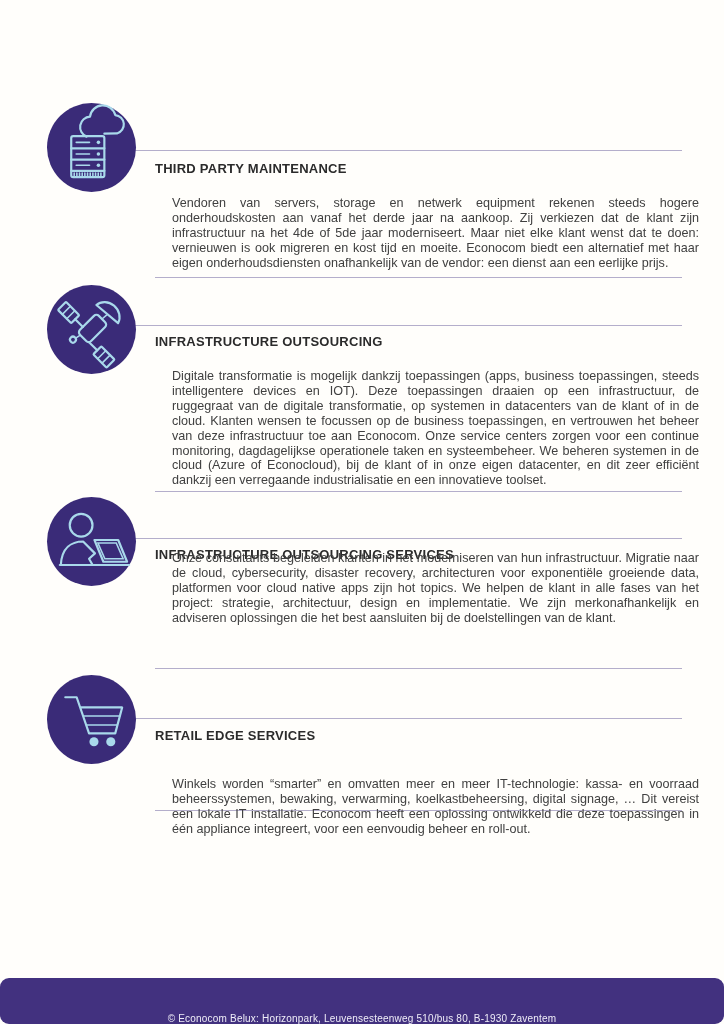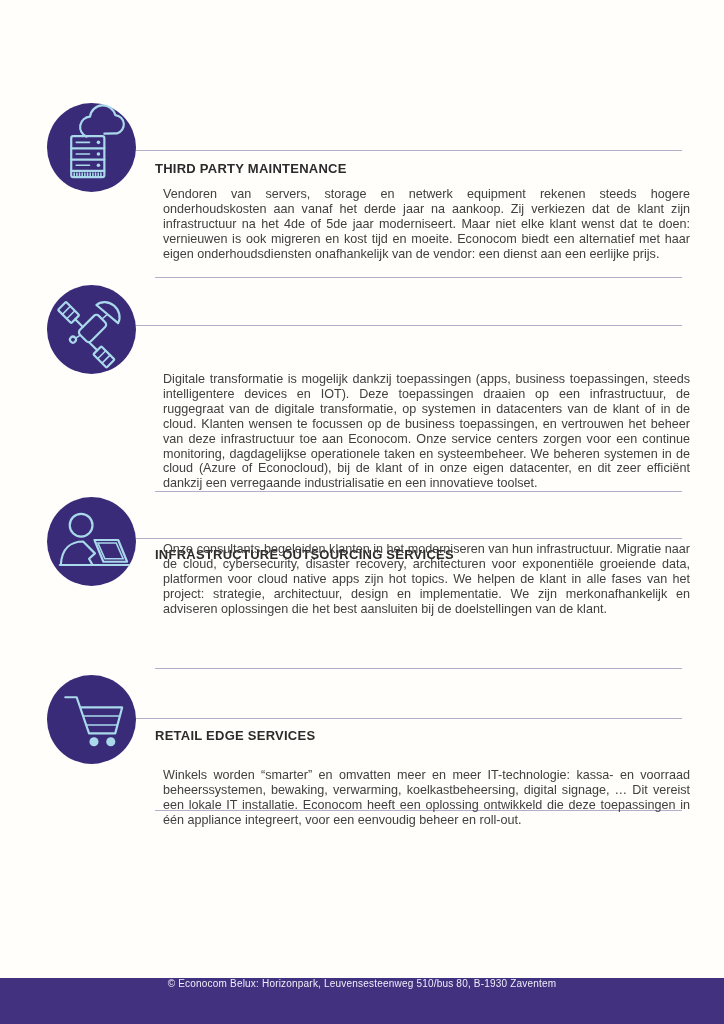--- a/index.html
+++ b/index.html
@@ -38,36 +38,36 @@
   }
   .sec-title{
     position:absolute;left:155px;width:527px;
     margin:0;
     font-size:13px;font-weight:700;color:#2b2b2b;
     letter-spacing:.25px;
     z-index:2;
   }
   .sec-body{
     position:absolute;left:155px;width:527px;
-    margin:8px;
+    margin:17px;
     font-size:12.6px;line-height:14.9px;color:#404040;
     text-align:justify;
     z-index:2;
   }
   .footer{
     position:absolute;left:0;top:978px;width:724px;height:46px;
     background:#42317f;
-    display:flex;align-items:flex-start;justify-content:center;
+    display:flex;align-items:flex-end;justify-content:center;border-radius:9px;
   }
   .footer p{
     margin:0;font-size:10px;letter-spacing:.2px;color:#efedf8;
   }
   
   .c1{top:103px}.l1{top:150px}.t1{top:161px}.p1{top:179px}.e1{top:277px}
-  .c2{top:285px}.l2{top:325px}.t2{top:334px}.p2{top:364px}.e2{top:491px}
+  .c2{top:285px}.l2{top:325px}.t2{top:334px}.p2{top:352px}.e2{top:491px}
   .c3{top:497px}.l3{top:538px}.t3{top:547px}.p3{top:534px}.e3{top:668px}
   .c4{top:675px}.l4{top:718px}.t4{top:728px}.p4{top:760px}.e4{top:810px}
   .ic{fill:none;stroke:#a9d9eb;stroke-width:2.2;stroke-linecap:round;stroke-linejoin:round;}
   .icf{fill:#a9d9eb;stroke:none;}
   .icthin{fill:none;stroke:#a9d9eb;stroke-width:1.6;stroke-linecap:round;}
 </style>
 </head>
 <body>
 
 <div class="page">
@@ -118,20 +118,21 @@
         <line class="ic" x1="26" y1="49.3" x2="37" y2="49.3"></line>
         <rect class="ic" x="64" y="50" width="19" height="11.5" rx="1"></rect>
         <line class="icthin" x1="70.3" y1="50" x2="70.3" y2="61.5"></line>
         <line class="icthin" x1="76.6" y1="50" x2="76.6" y2="61.5"></line>
         <line class="ic" x1="53" y1="55.8" x2="64" y2="55.8"></line>
         <line class="icthin" x1="41" y1="57" x2="40" y2="62"></line>
         <circle class="ic" cx="39" cy="65.5" r="3"></circle>
       </g>
     </svg>
   </div>
+  <h2 class="sec-title t2">INFRASTRUCTURE OUTSOURCING</h2>
   <p class="sec-body p2">Digitale transformatie is mogelijk dankzij toepassingen (apps, business toepassingen, steeds intelligentere devices en IOT). Deze toepassingen draaien op een infrastructuur, de ruggegraat van de digitale transformatie, op systemen in datacenters van de klant of in de cloud. Klanten wensen te focussen op de business toepassingen, en vertrouwen het beheer van deze infrastructuur toe aan Econocom. Onze service centers zorgen voor een continue monitoring, dagdagelijkse operationele taken en systeembeheer. We beheren systemen in de cloud (Azure of Econocloud), bij de klant of in onze eigen datacenter, en dit zeer efficiënt dankzij een verregaande industrialisatie en een innovatieve toolset.</p>
   <div class="endline e2"></div>
 
   <div class="connector l3"></div>
   <div class="circle c3">
     <svg viewBox="0 0 90 90">
       <circle class="ic" cx="34.5" cy="28.5" r="11.5"></circle>
       <path class="ic" d="M14,68.5 C15,51.5 24.5,45 36.5,45 L48.5,57 L42.5,62.5 L46,68.5"></path>
       <path class="ic" d="M48,43.5 H72 L81,65.5 H57 Z"></path>
       <path class="icthin" d="M51.5,46.5 H70 L77,62.5 H58.5 Z"></path>

